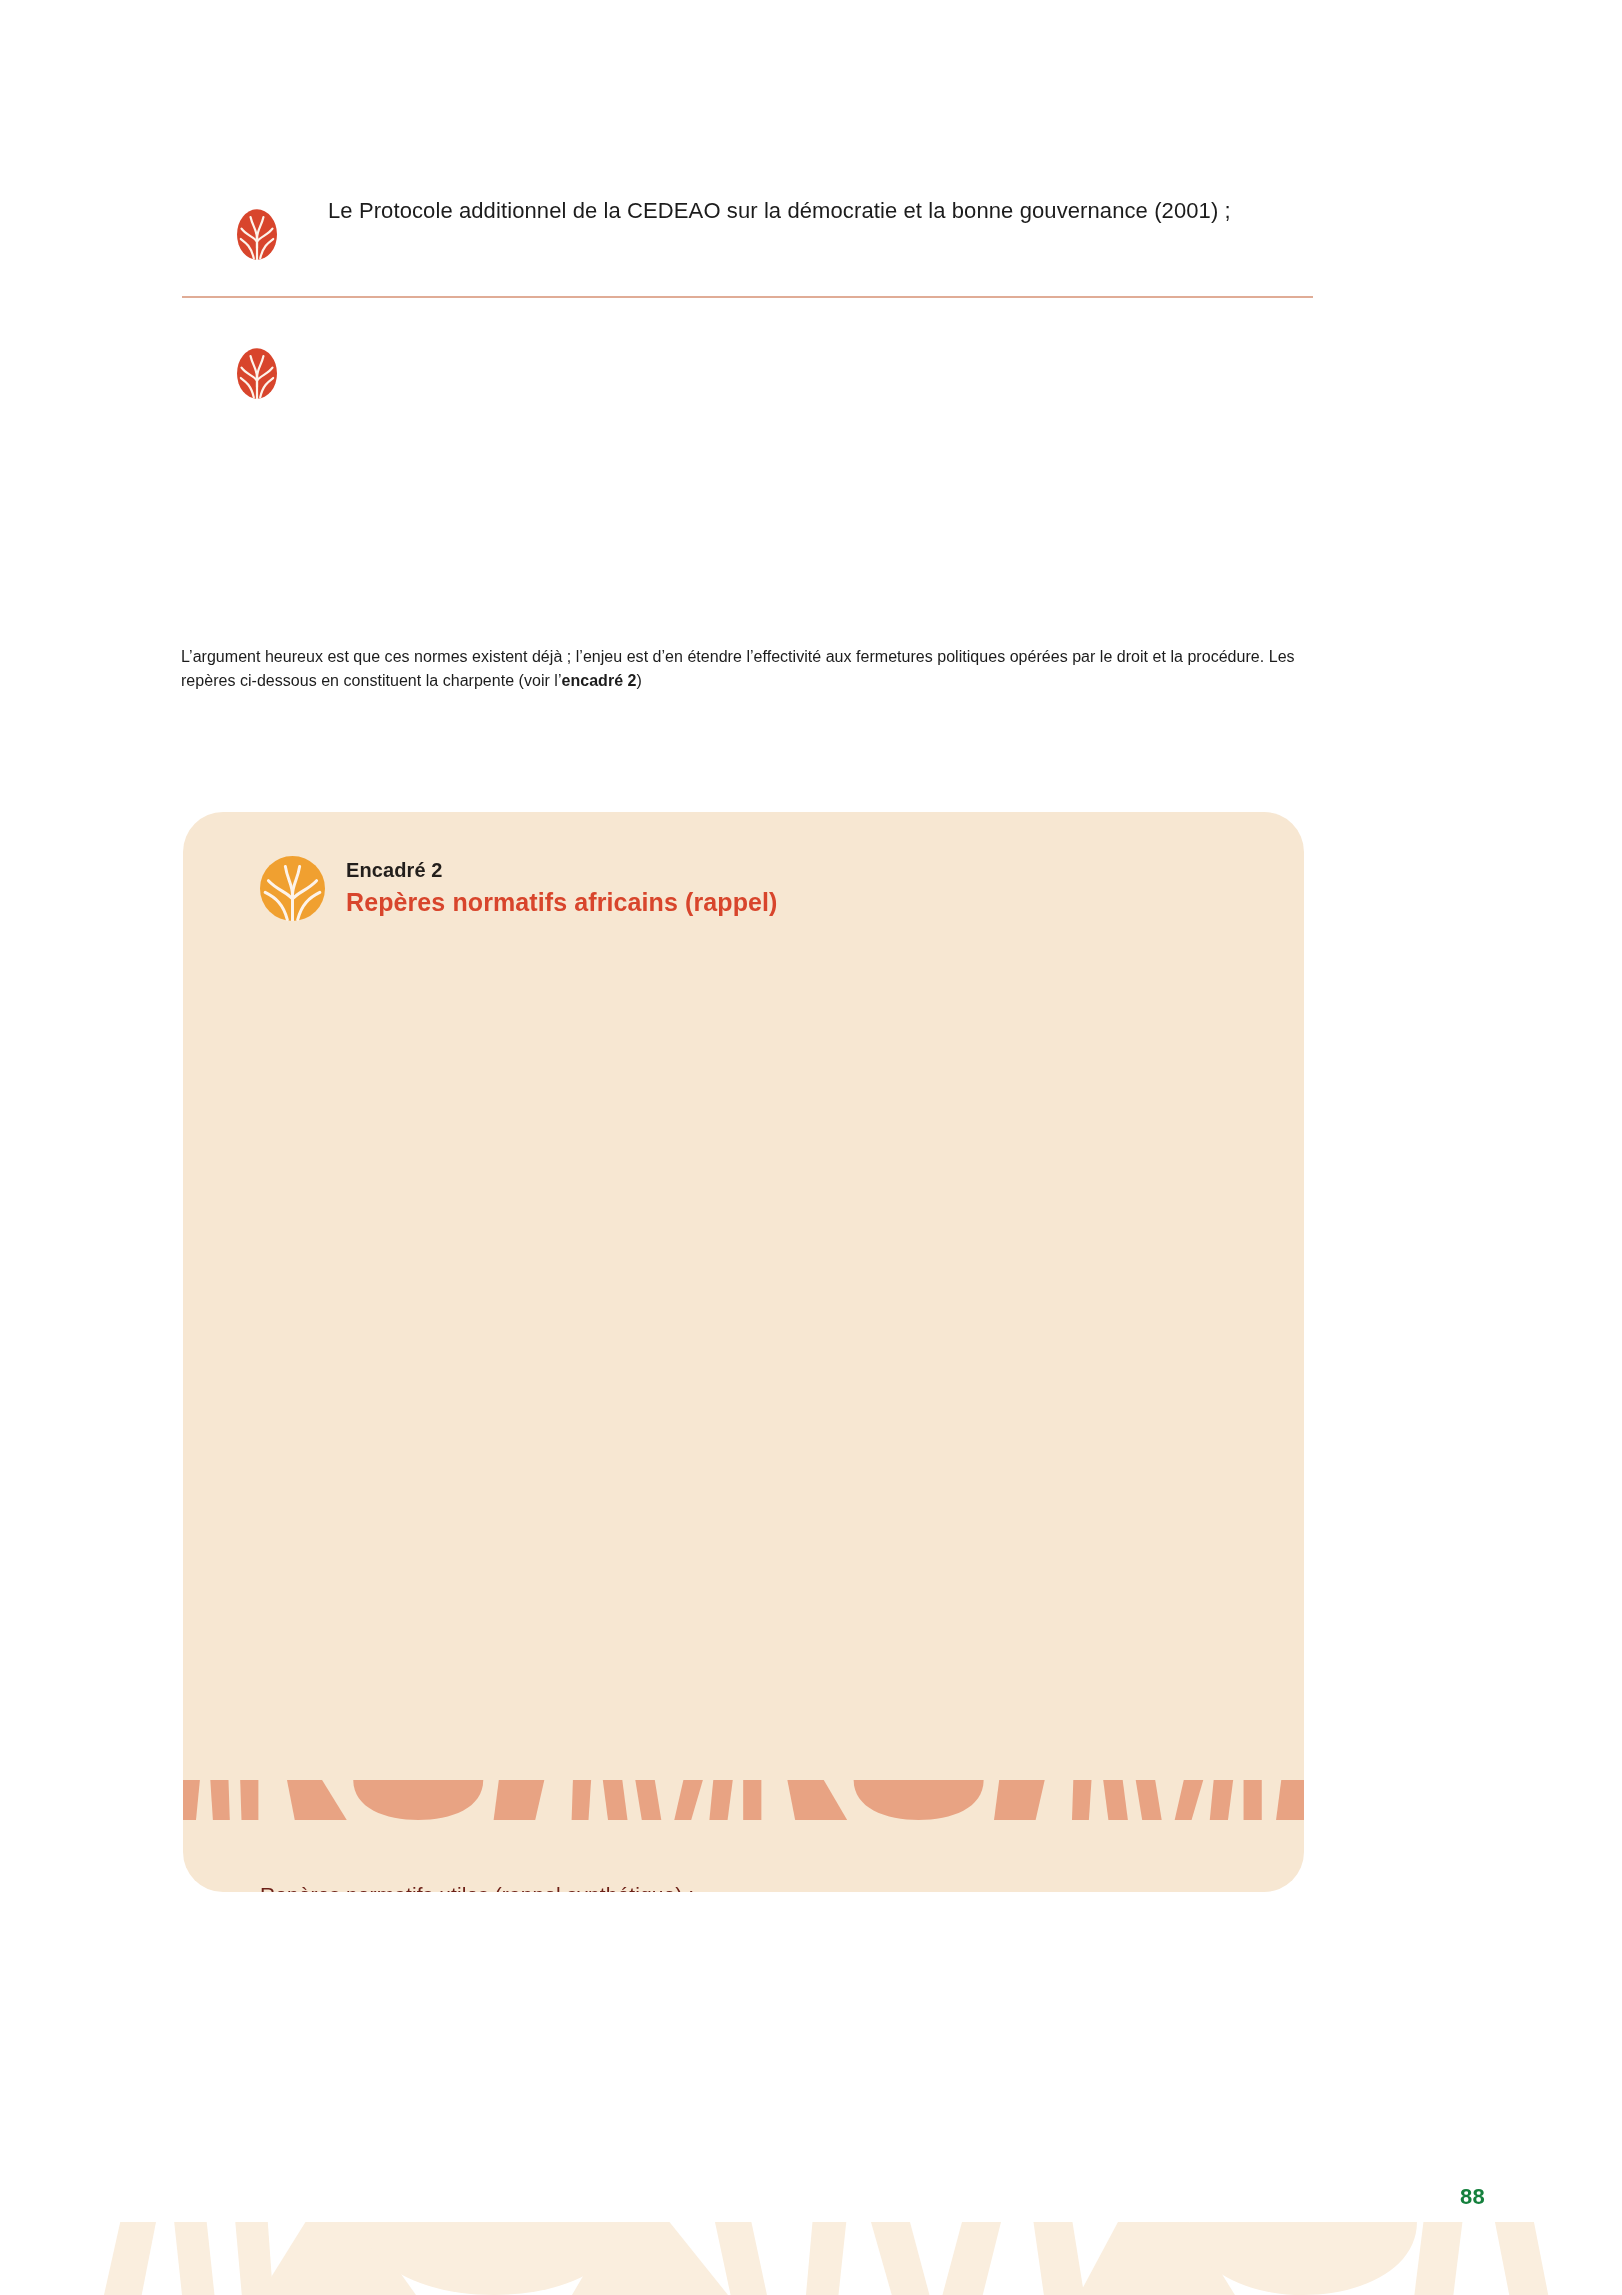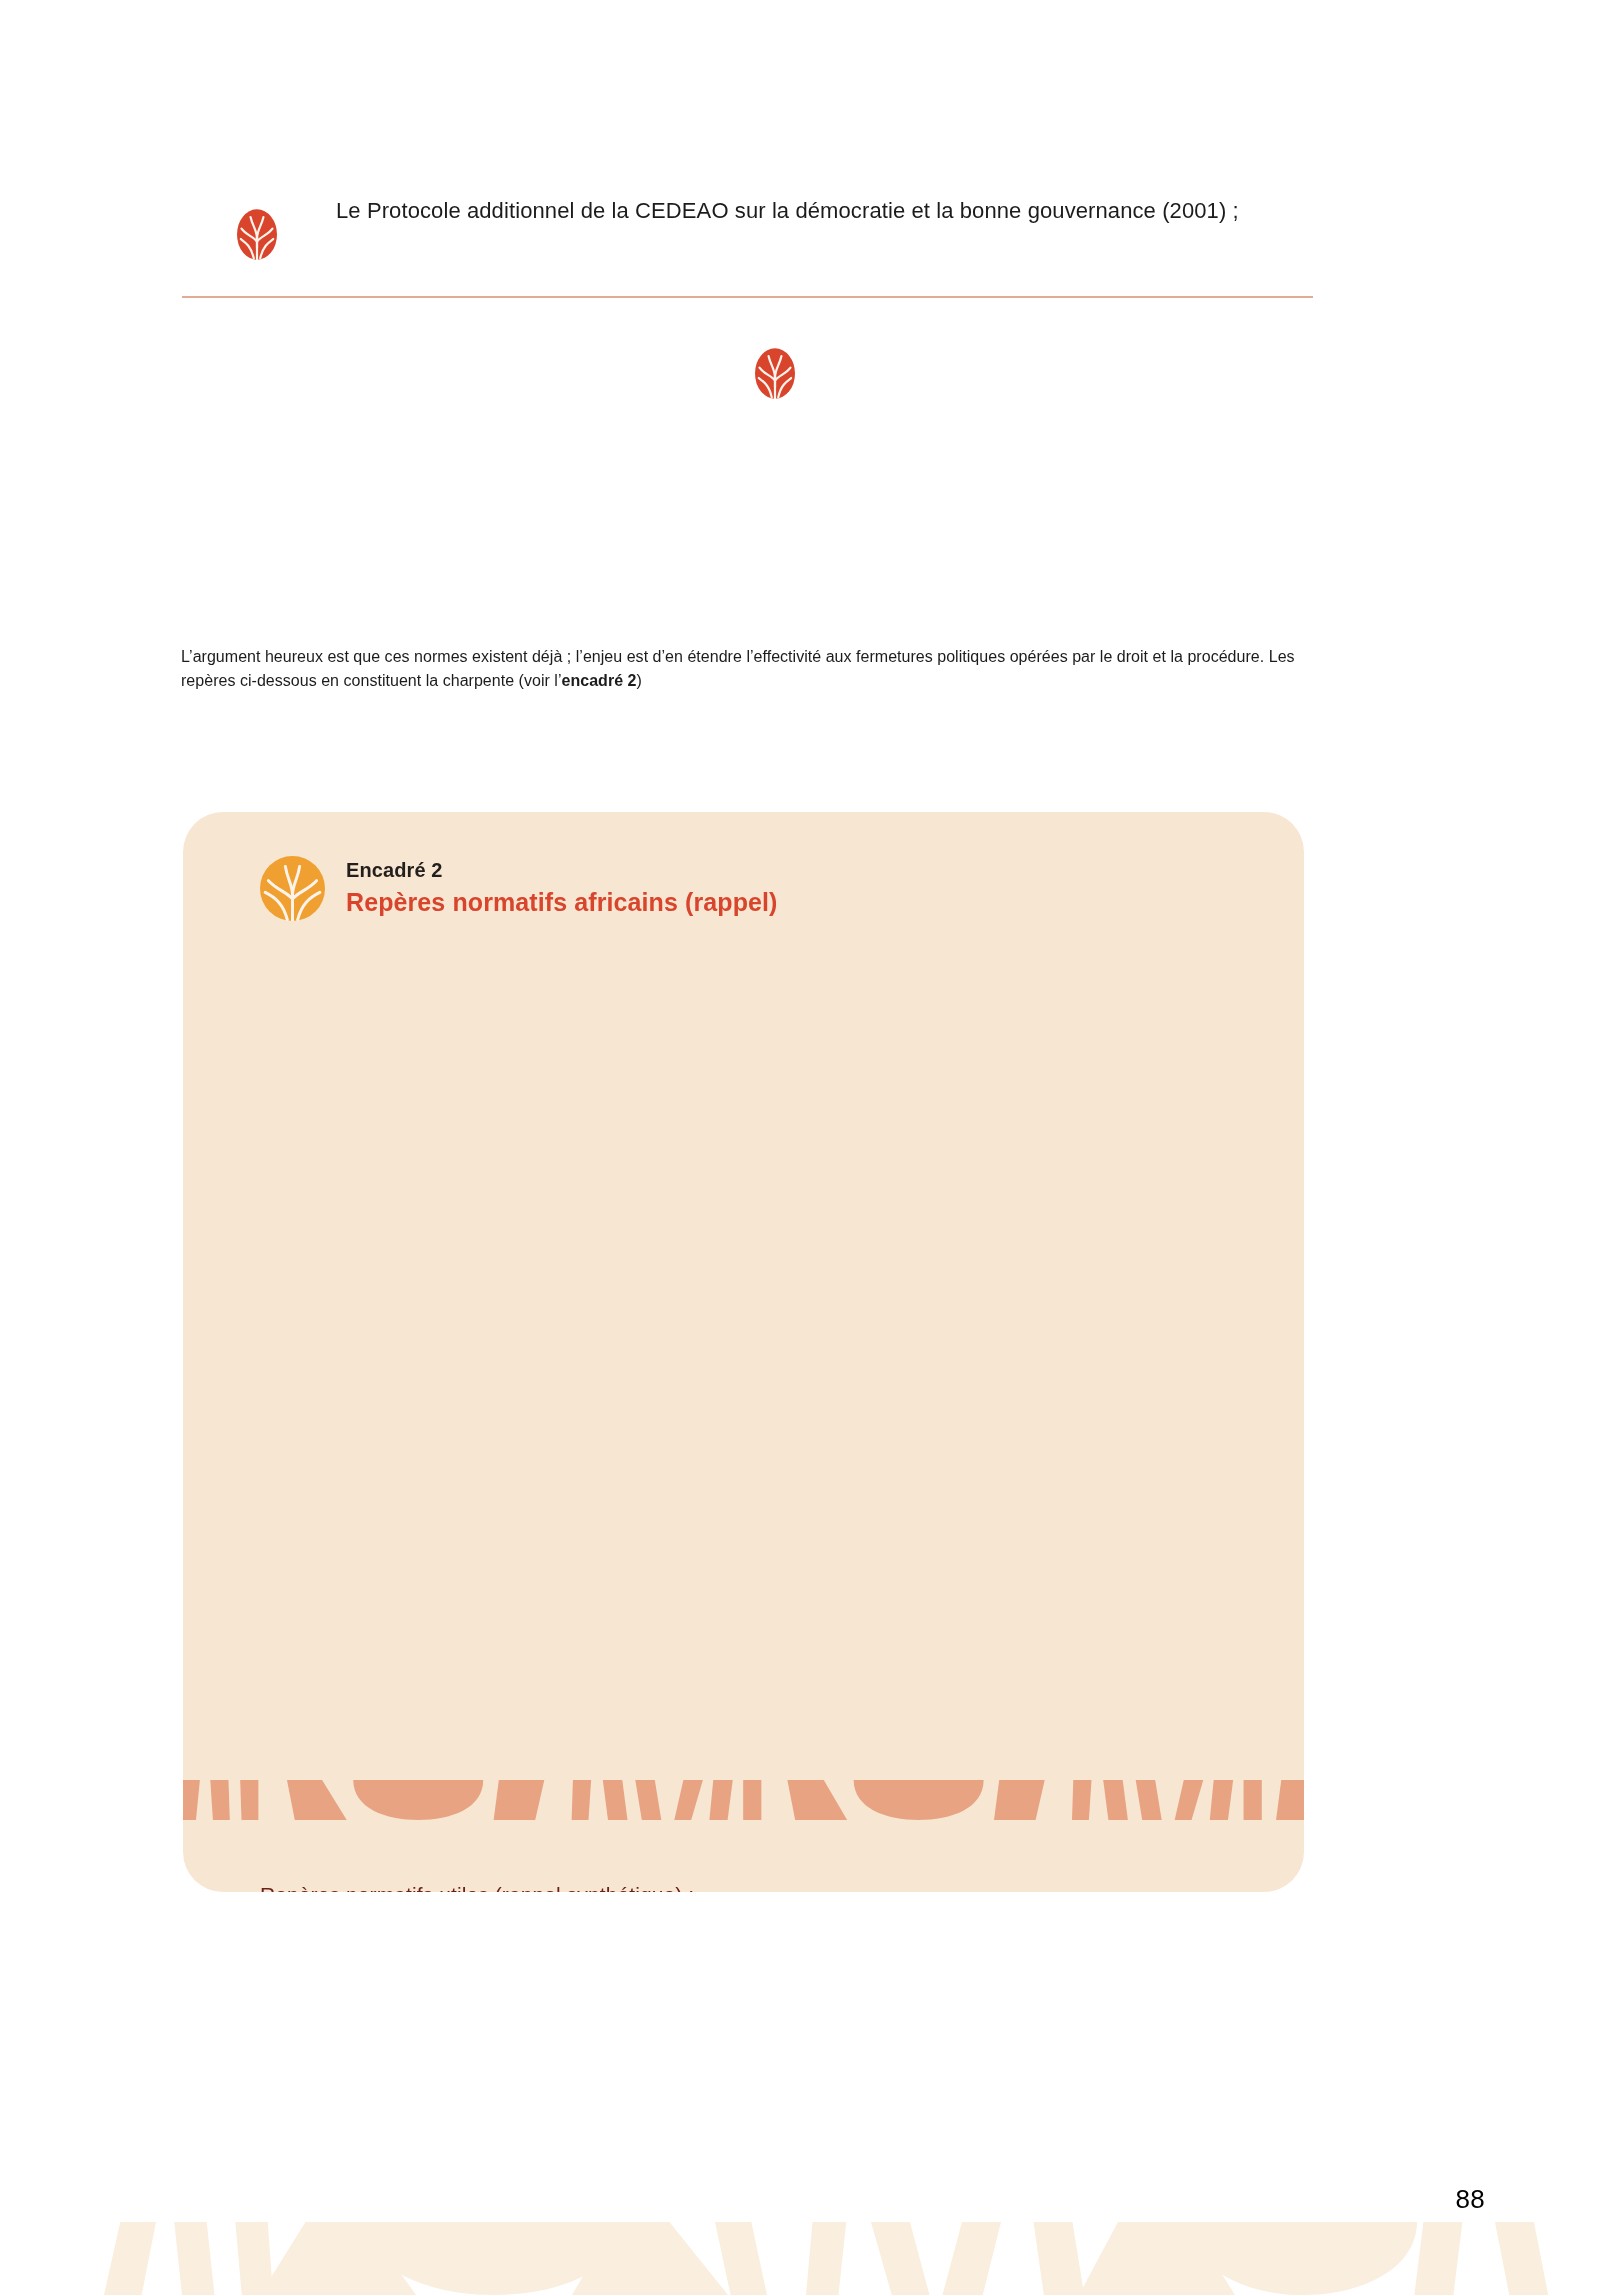--- a/index.html
+++ b/index.html
@@ -26,22 +26,21 @@
   
   .top-list {
     position: absolute;
     left: 182px;
     top: 195px;
     width: 1131px;
   }
   .bullet-row {
     display: flex;
     align-items: flex-start;
-    gap: 8px;
-    justify-content: center;
+    gap: 0px;
   }
   .bullet-ico {
     flex: 0 0 auto;
     width: 40px;
     height: 51px;
     margin-top: 14.3px;
     margin-left: 55px;
   }
   .bullet-text {
     flex: 1 1 auto;
@@ -138,23 +137,23 @@
     line-height: 1.4;
     padding-left: 77px;
     letter-spacing: 0.1px;
   }
 
   
   .page-num {
     position: absolute;
     right: 138px;
     top: 2184px;
-    font-size: 26px;
-    font-weight: 400;
-    color: #000000;
+    font-size: 22px;
+    font-weight: 700;
+    color: #15803d;
     letter-spacing: 0.3px;
   }
 
   
   .bottom-deco {
     position: absolute;
     left: 0;
     bottom: 0;
     width: 1623px;
     height: 73px;

